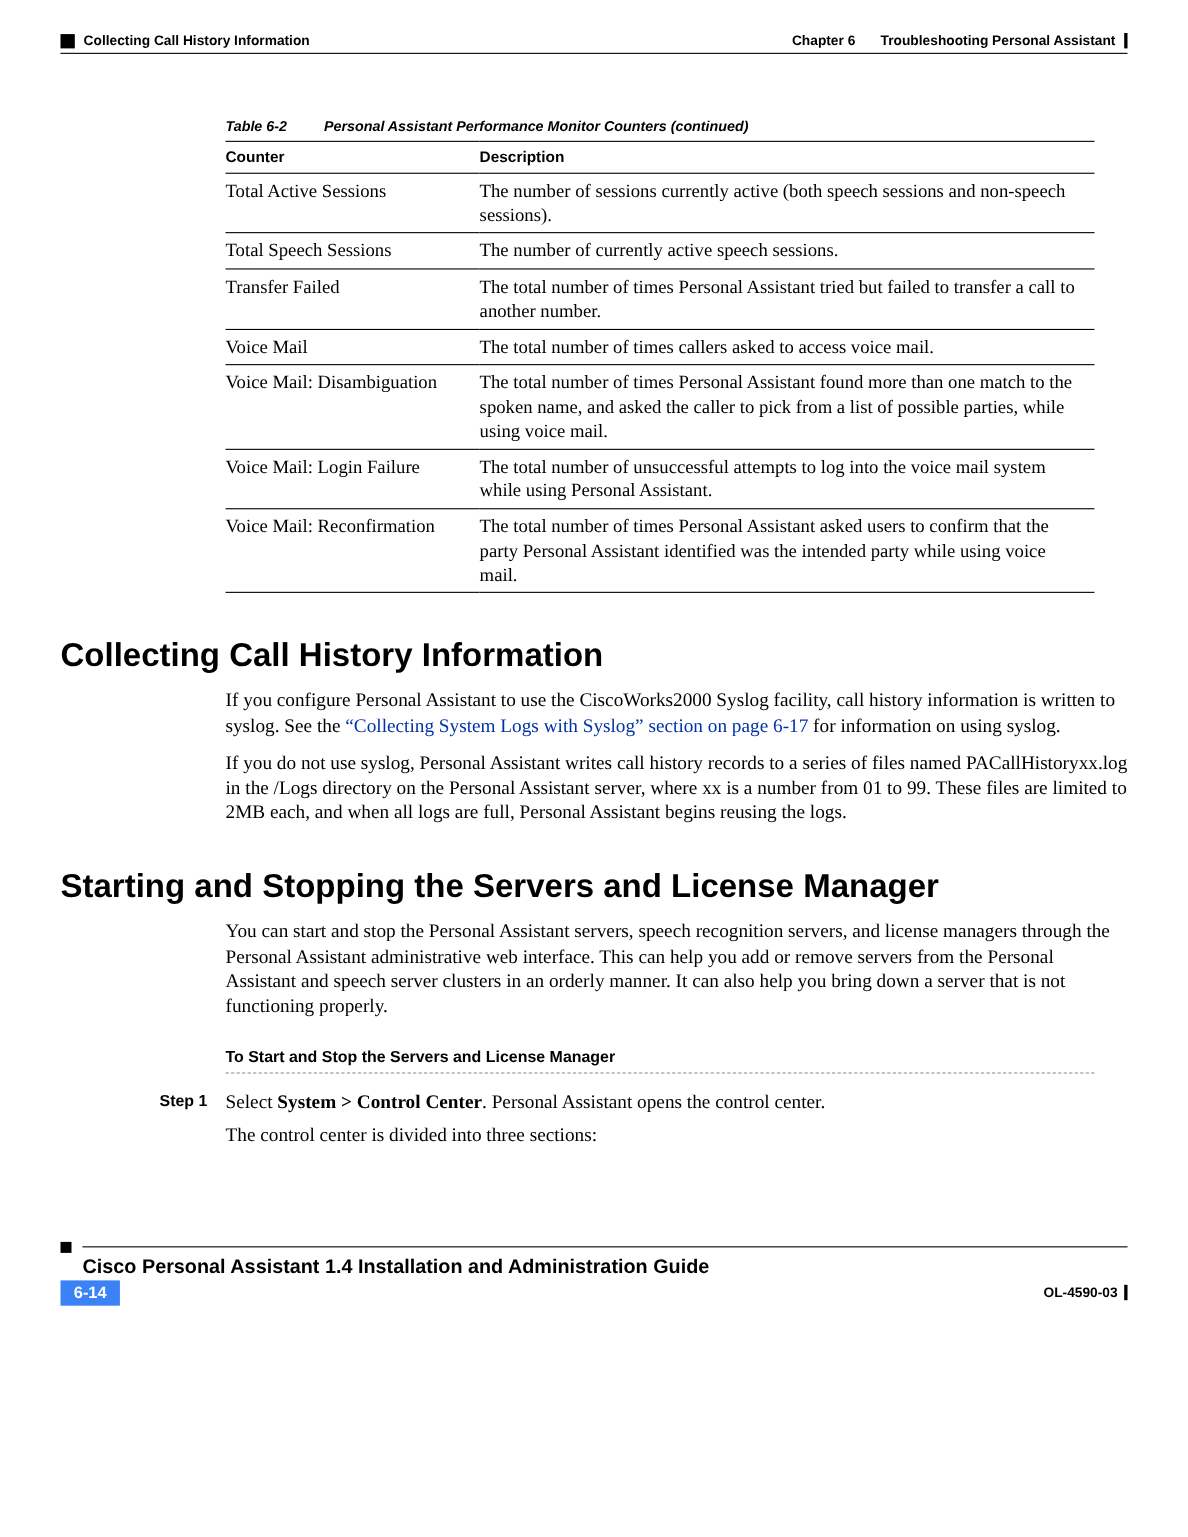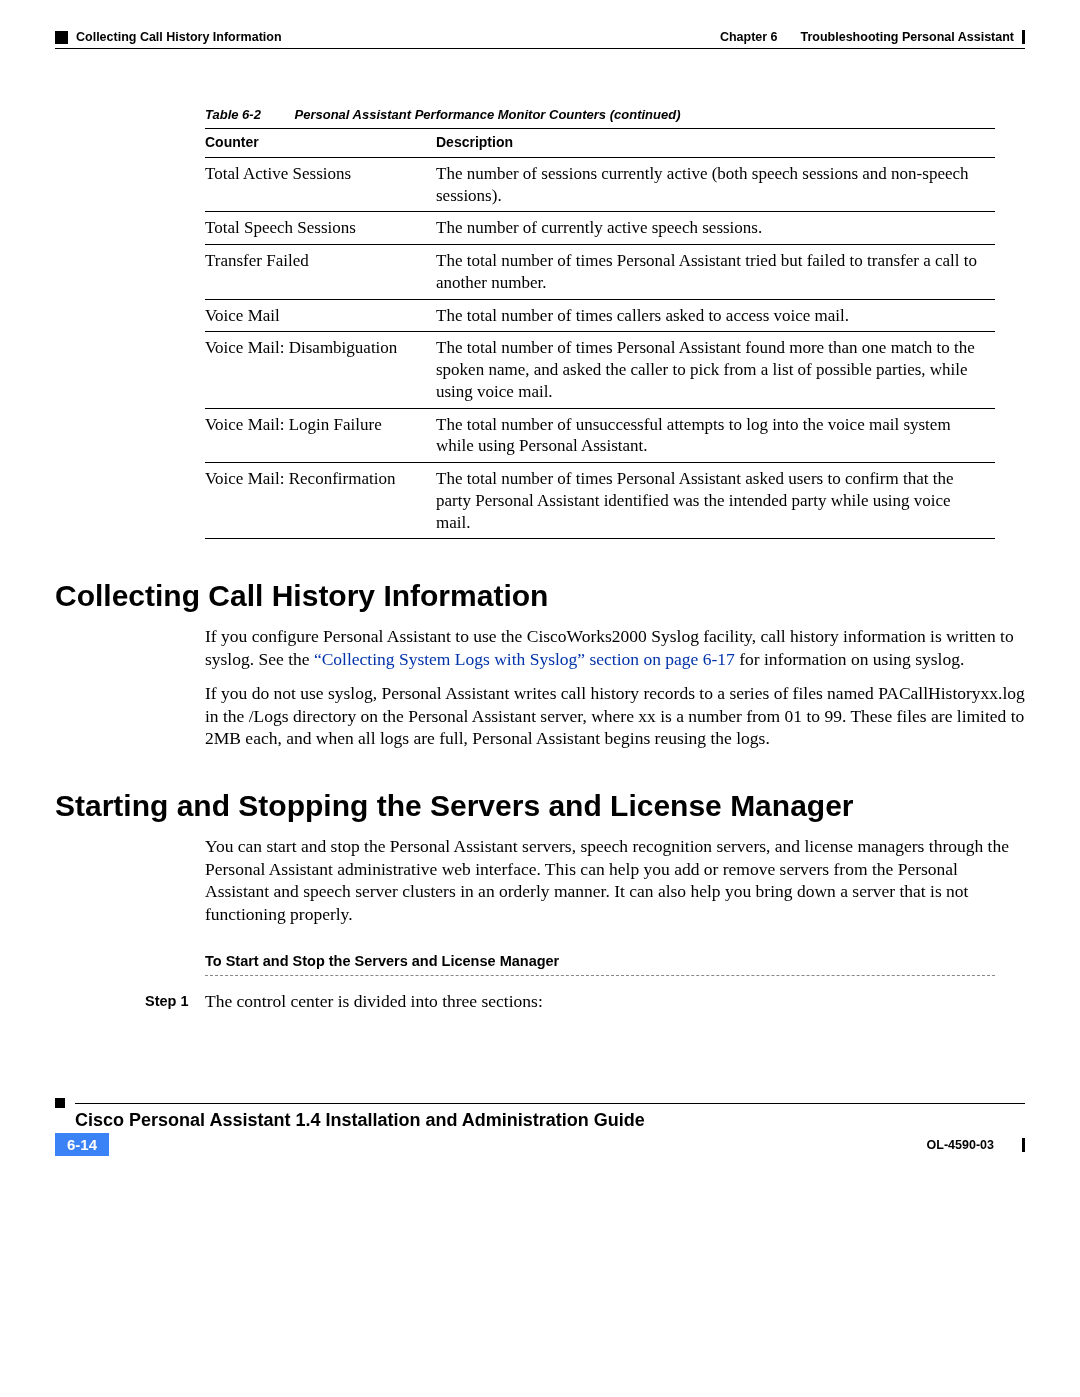--- a/index.html
+++ b/index.html
@@ -137,21 +137,21 @@
     font-weight: bold;
     font-size: 15px;
     padding: 3px 12px;
   }
   .doc-id {
     font-family: Arial, Helvetica, sans-serif;
     font-weight: bold;
     font-size: 12.5px;
     display: flex;
     align-items: center;
-    gap: 28px;
+    gap: 6px;
   }
   .vbar { width: 3px; height: 14px; background: #000; display: inline-block; }
 </style>
 </head>
 <body>
 
 <div class="page">
 
   <div class="running-header">
     <div class="left-group">
@@ -223,20 +223,23 @@
   <div class="body-text">
     <p>You can start and stop the Personal Assistant servers, speech recognition servers, and license managers through the Personal Assistant administrative web interface. This can help you add or remove servers from the Personal Assistant and speech server clusters in an orderly manner. It can also help you bring down a server that is not functioning properly.</p>
   </div>
 
   <div class="subhead">To Start and Stop the Servers and License Manager</div>
   <hr class="hairline-wide">
 
   <div class="step-row">
     <div class="step-label">Step 1</div>
     <div class="step-content">
+      <p>
+        <span>Select </span><strong>System &gt; Control Center</strong><span>. Personal Assistant opens the control center.</span>
+      </p>
       <p>The control center is divided into three sections:</p>
     </div>
   </div>
 
   <div class="footer">
     <div class="footer-top">
       <span class="footer-small-square"></span>
       <div class="footer-line"></div>
     </div>
     <div class="footer-top" style="margin-top:2px;">

